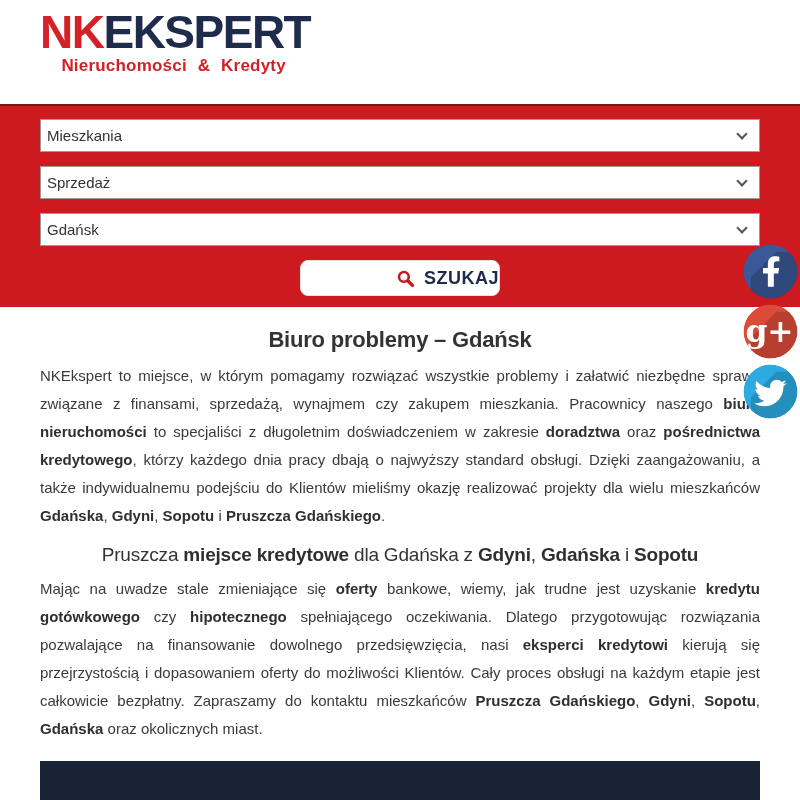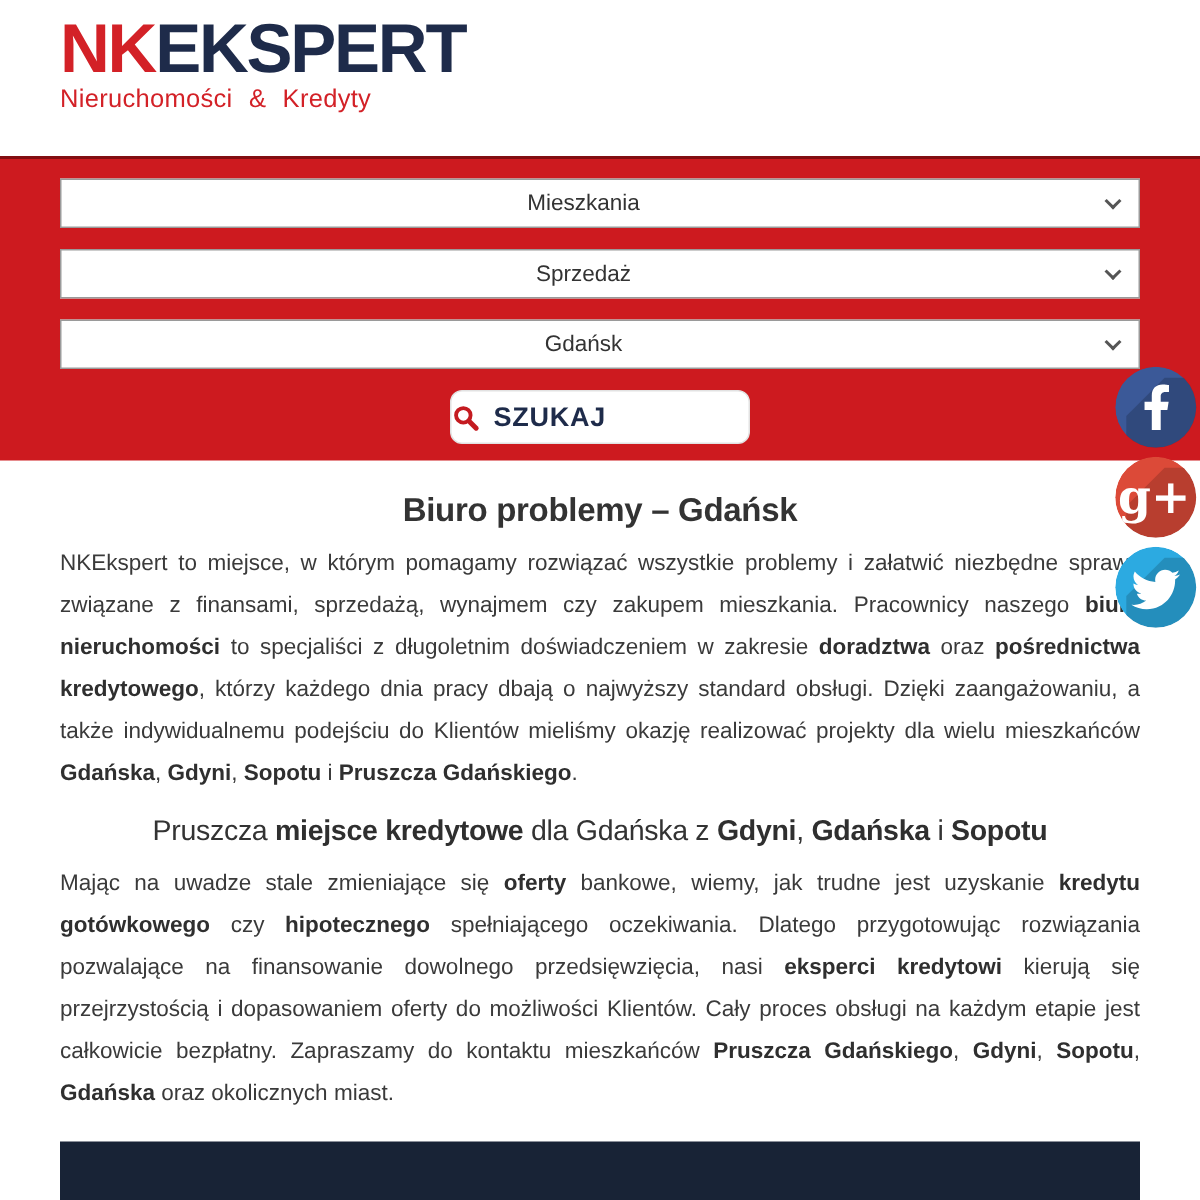--- a/index.html
+++ b/index.html
@@ -14,41 +14,41 @@
     color:var(--text);
   }
 
   
   .site-header{height:104px;background:#fff;padding:9px 0 0 40px;}
   .logo{display:inline-block;cursor:pointer;}
   .logo-main{font-size:46px;font-weight:bold;letter-spacing:-1.5px;line-height:1.0;white-space:nowrap;}
   .logo-main .nk{color:var(--logo-red);}
   .logo-main .ek{color:var(--navy);}
   .logo-tagline{
-    color:var(--logo-red);font-size:17px;font-weight:normal;text-align:left;
+    color:var(--logo-red);font-size:17px;font-weight:bold;text-align:center;
     letter-spacing:.2px;word-spacing:6px;margin-top:1px;padding-right:3px;
   }
 
   
   .search-panel{
     background:var(--red);border-top:2px solid rgba(70,5,8,.55);
     padding:13px 40px 11px;position:relative;
   }
   .sel-wrap{position:relative;margin-bottom:14px;}
   .sel-wrap select{
     width:100%;height:33px;border:1px solid #9a9a9a;border-radius:0;background:#fff;
     font-family:inherit;font-size:15px;color:#333;padding:0 28px 0 6px;
-    -webkit-appearance:none;appearance:none;outline:none;text-align:center;
+    -webkit-appearance:none;appearance:none;outline:none;
   }
   .chevron{
     position:absolute;right:14px;top:11px;width:8px;height:8px;pointer-events:none;
     border-right:2px solid #555;border-bottom:2px solid #555;transform:rotate(45deg);
   }
   .search-button{
-    display:flex;align-items:center;justify-content:flex-start;gap:9px;
+    display:flex;align-items:center;justify-content:flex-end;gap:9px;
     width:200px;height:36px;margin:13px auto 0;border:1px solid #e2e2e2;border-radius:8px;
     background:#fff;cursor:pointer;font-family:inherit;
     font-size:18px;font-weight:bold;color:var(--navy);letter-spacing:.5px;
   }
 
   
   .social-bar{position:absolute;top:244px;left:743px;width:56px;z-index:20;}
   .social-item{display:block;width:55px;height:55px;margin-bottom:5px;cursor:pointer;}
   .social-item svg{display:block;width:55px;height:55px;}
 

